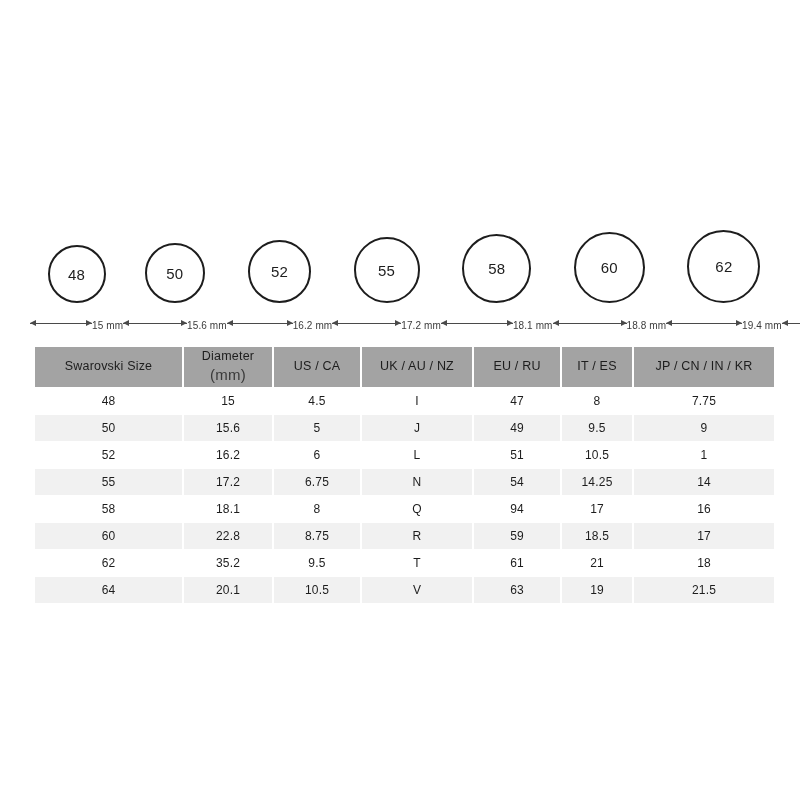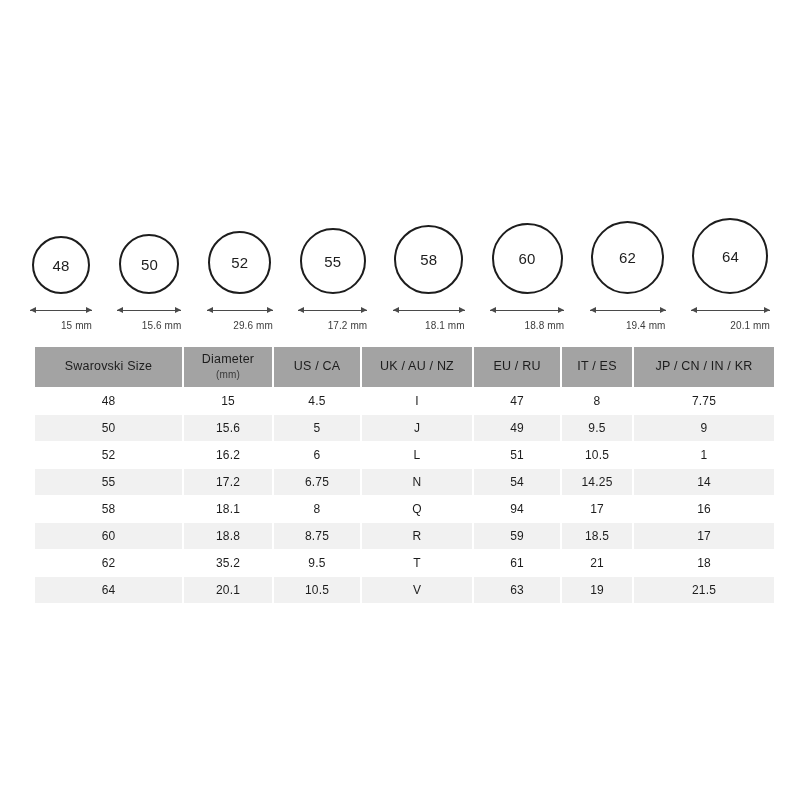--- a/index.html
+++ b/index.html
@@ -49,22 +49,22 @@
   }
   .ring-circle-label {
     font-size: 15px;
     color: #1d1d1d;
     letter-spacing: .2px;
     line-height: 1;
   }
   .ring-measure {
     margin-top: 12px;
     display: flex;
-    flex-direction: column;
-    align-items: flex-end;
+    flex-direction: row;
+    align-items: center;
   }
   .ring-arrow {
     position: relative;
     height: 9px;
     display: block;
   }
   .ring-arrow .bar {
     position: absolute;
     top: 4px;
     left: 0;
@@ -115,21 +115,21 @@
   #size-table thead th {
     background: #a3a3a3;
     height: 40px;
     font-size: 12.5px;
     color: #1d1d1d;
     letter-spacing: .2px;
     line-height: 1.25;
   }
   .hdr-sub {
     display: block;
-    font-size: 10px;
+    font-size: 15px;
     color: #3a3a3a;
     margin-top: 1px;
   }
   #size-table tbody td {
     height: 26px;
     font-size: 12px;
     color: #1d1d1d;
     background: #ffffff;
     letter-spacing: .2px;
   }
@@ -176,21 +176,21 @@
         <div class="ring-circle" style="width: 63px; height: 63px;">
           <span class="ring-circle-label">52</span>
         </div>
       </div>
       <div class="ring-measure">
         <div class="ring-arrow" style="width: 66px;">
           <span class="bar"></span>
           <span class="head left"></span>
           <span class="head right"></span>
         </div>
-        <div class="ring-mm">29.6 mm</div>
+        <div class="ring-mm">16.2 mm</div>
       </div>
     </div>
     <div class="ring-item">
       <div class="ring-circle-wrap">
         <div class="ring-circle" style="width: 66px; height: 66px;">
           <span class="ring-circle-label">55</span>
         </div>
       </div>
       <div class="ring-measure">
         <div class="ring-arrow" style="width: 69px;">
@@ -325,21 +325,21 @@
         <td>58</td>
         <td>18.1</td>
         <td>8</td>
         <td>Q</td>
         <td>94</td>
         <td>17</td>
         <td>16</td>
       </tr>
       <tr class="striped">
         <td>60</td>
-        <td>18.8</td>
+        <td>22.8</td>
         <td>8.75</td>
         <td>R</td>
         <td>59</td>
         <td>18.5</td>
         <td>17</td>
       </tr>
       <tr>
         <td>62</td>
         <td>35.2</td>
         <td>9.5</td>

